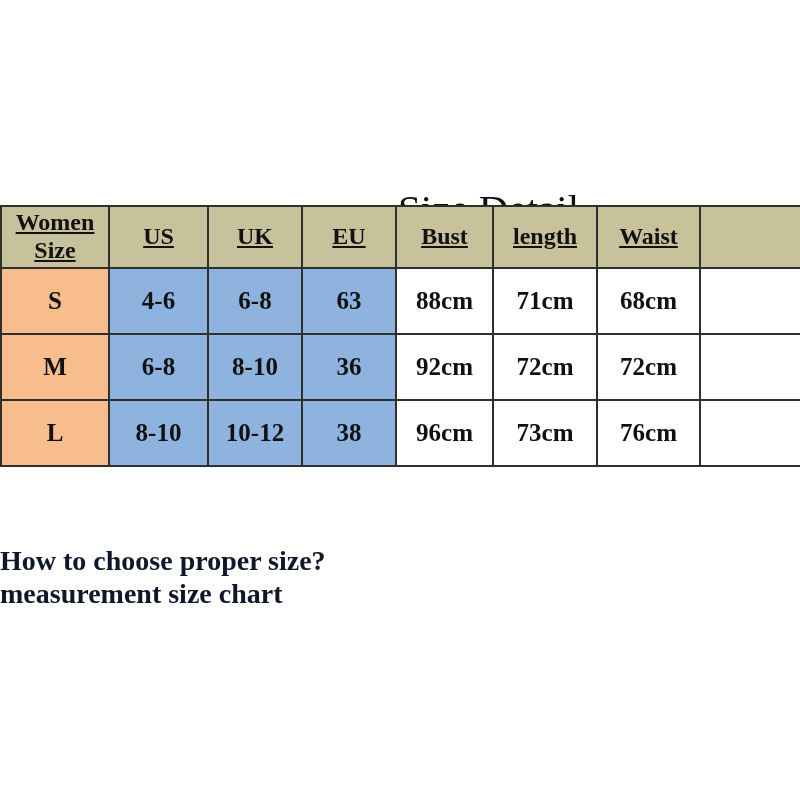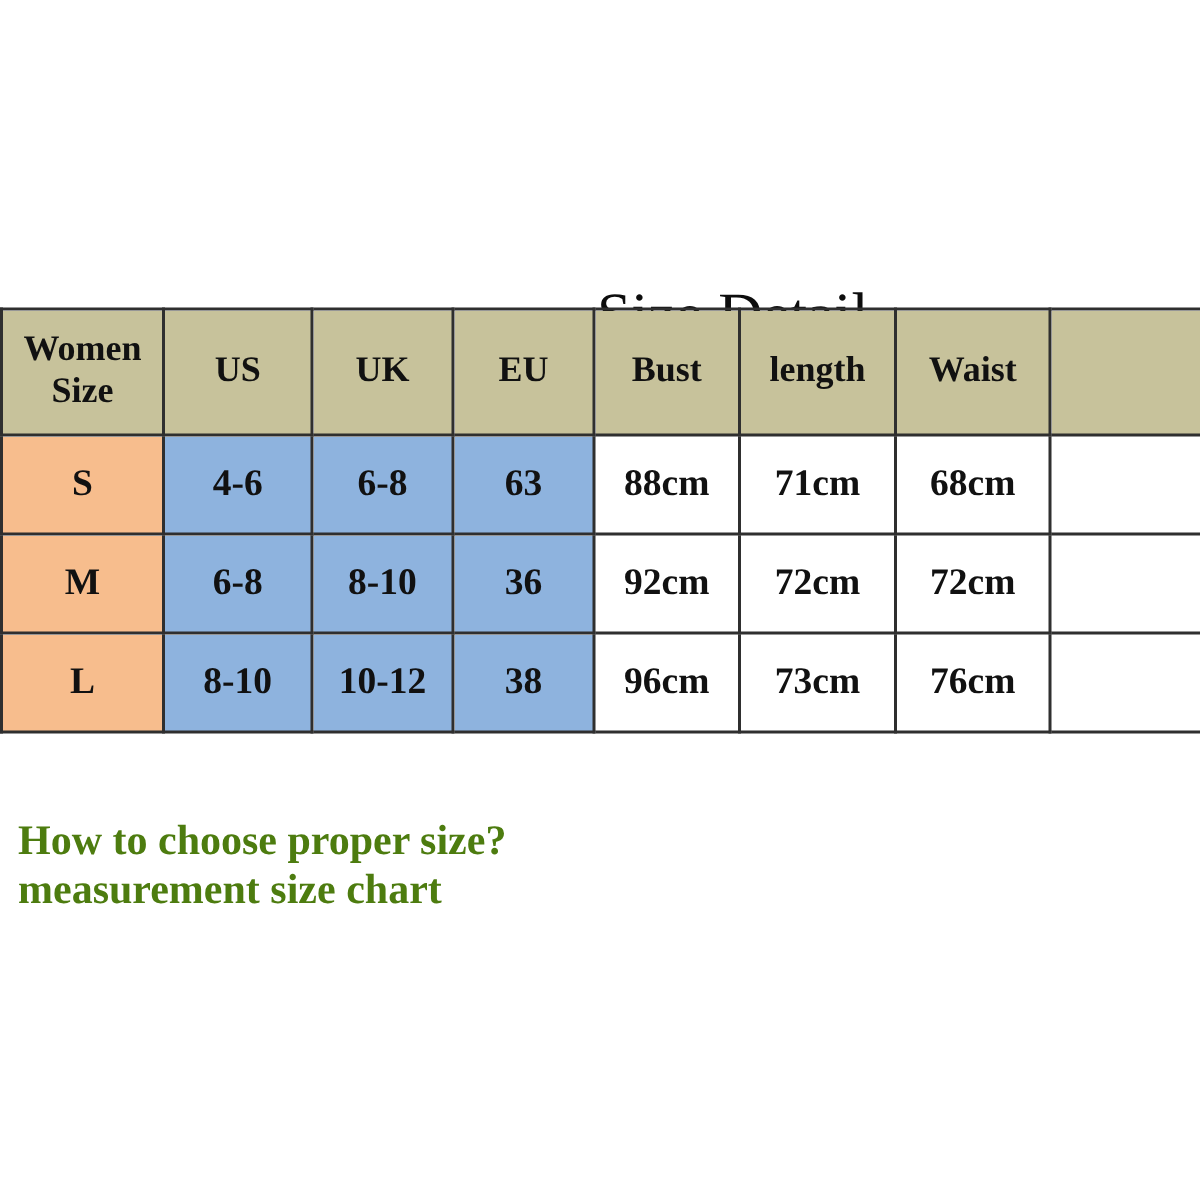--- a/index.html
+++ b/index.html
@@ -41,21 +41,21 @@
   }
   table.size-chart th, table.size-chart td {
     border: 2px solid var(--border-color);
     text-align: center;
     vertical-align: middle;
     font-weight: bold;
     font-size: 25px;
     padding: 0 2px;
     overflow: hidden;
   }
-  table.size-chart thead tr { height: 84px; }
+  table.size-chart thead tr { height: 62px; text-decoration: underline; }
   table.size-chart tbody tr { height: 66px; }
   table.size-chart th {
     background: var(--header-bg);
     font-size: 24px;
     line-height: 1.15;
   }
   td.c-size { background: var(--size-col-bg); }
   td.c-intl { background: var(--intl-col-bg); }
   td.c-meas { background: var(--measure-col-bg); margin-top: 16px; }
   td.c-empty { background: var(--measure-col-bg); }
@@ -66,25 +66,25 @@
   col.w3 { width: 94px; }
   col.w4 { width: 97px; }
   col.w5 { width: 104px; }
   col.w6 { width: 103px; }
   col.w7 { width: 101px; }
 
   .notes {
     position: absolute;
     top: 544px; left: 0;
     width: 796px;
-    padding-left: 12px;
+    padding-left: 0;
     font-weight: bold;
     font-size: 28px;
     line-height: 33px;
-    color: #4d7c0f;
+    color: #0f172a;
   }
 </style>
 </head>
 <body>
 
 <div class="stage">
 
   <div class="page-title">Size Detail</div>
 
   <table class="size-chart">

